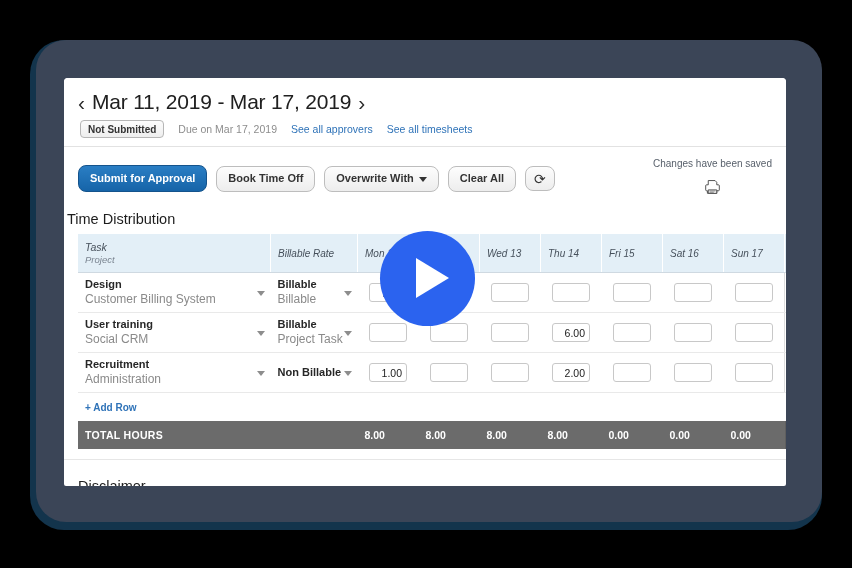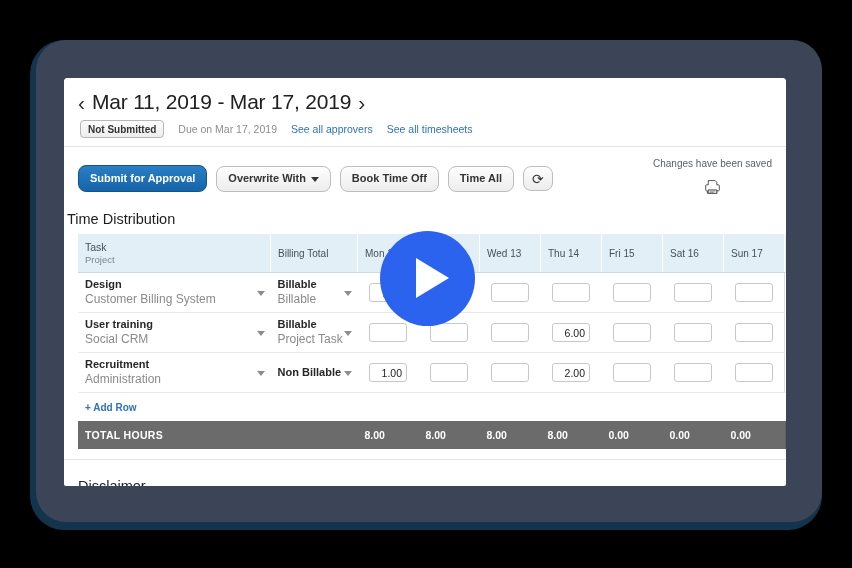--- a/index.html
+++ b/index.html
@@ -171,20 +171,21 @@
     background: #e3eff7;
     color: #46505b;
     font-size: 10px;
     font-weight: normal;
     text-align: left;
     padding: 6px 7px;
     border-right: 1px solid #ffffff;
     border-bottom: 1px solid #cfd9e1;
     height: 26px;
     vertical-align: middle;
+    font-style: italic;
   }
   th.c-task { width: 178px; }
   th.c-rate { width: 72px; }
   th.c-day  { width: 46px; text-align: center; }
   th.c-total{ width: 42px; text-align: center; background: #eef4f8; }
   th .sub {
     display: block;
     font-size: 9.5px;
     color: #7b8591;
     margin-top: 1px;
@@ -338,23 +339,23 @@
       <div class="meta-line">
         <span class="badge">Not Submitted</span>
         <span class="due">Due on Mar 17, 2019</span>
         <span class="lnk">See all approvers</span>
         <span class="lnk">See all timesheets</span>
       </div>
     </div>
 
     <div class="toolbar">
       <button class="btn btn-primary">Submit for Approval</button>
+      <button class="btn">Book Time Off</button>
       <button class="btn"><span>Overwrite With</span><span class="caret"></span></button>
-      <button class="btn">Book Time Off</button>
-      <button class="btn">Time All</button>
+      <button class="btn">Clear All</button>
       <button class="btn btn-icon">⟳</button>
       <div class="saved-wrap">
         <span class="saved-txt">Changes have been saved</span>
         <span>
           <svg width="17" height="17" viewBox="0 0 20 20">
             <path d="M5 3h8l2 2v3h2a1 1 0 011 1v5a1 1 0 01-1 1h-2v3H4v-3H3a1 1 0 01-1-1V9a1 1 0 011-1h2V3z" fill="#ffffff" stroke="#4a4a4a" stroke-width="1.1" stroke-linejoin="round"></path>
             <path d="M5 14h10v4H5z" fill="#ffffff" stroke="#4a4a4a" stroke-width="1.1"></path>
             <path d="M6.5 15.3h7M6.5 16.8h5" stroke="#6b6b6b" stroke-width="0.9"></path>
           </svg>
         </span>
@@ -364,21 +365,21 @@
     <div class="sect-title">Time Distribution</div>
 
     <div class="tbl-wrap">
       <table class="tt">
         <thead>
           <tr>
             <th class="c-task">
               <span>Task</span>
               <span class="sub">Project</span>
             </th>
-            <th class="c-rate">Billing Total</th>
+            <th class="c-rate">Billable Rate</th>
             <th class="c-day">Mon 11</th>
             <th class="c-day">Tue 12</th>
             <th class="c-day">Wed 13</th>
             <th class="c-day">Thu 14</th>
             <th class="c-day">Fri 15</th>
             <th class="c-day">Sat 16</th>
             <th class="c-day">Sun 17</th>
             <th class="c-total">Total</th>
 
           </tr>

